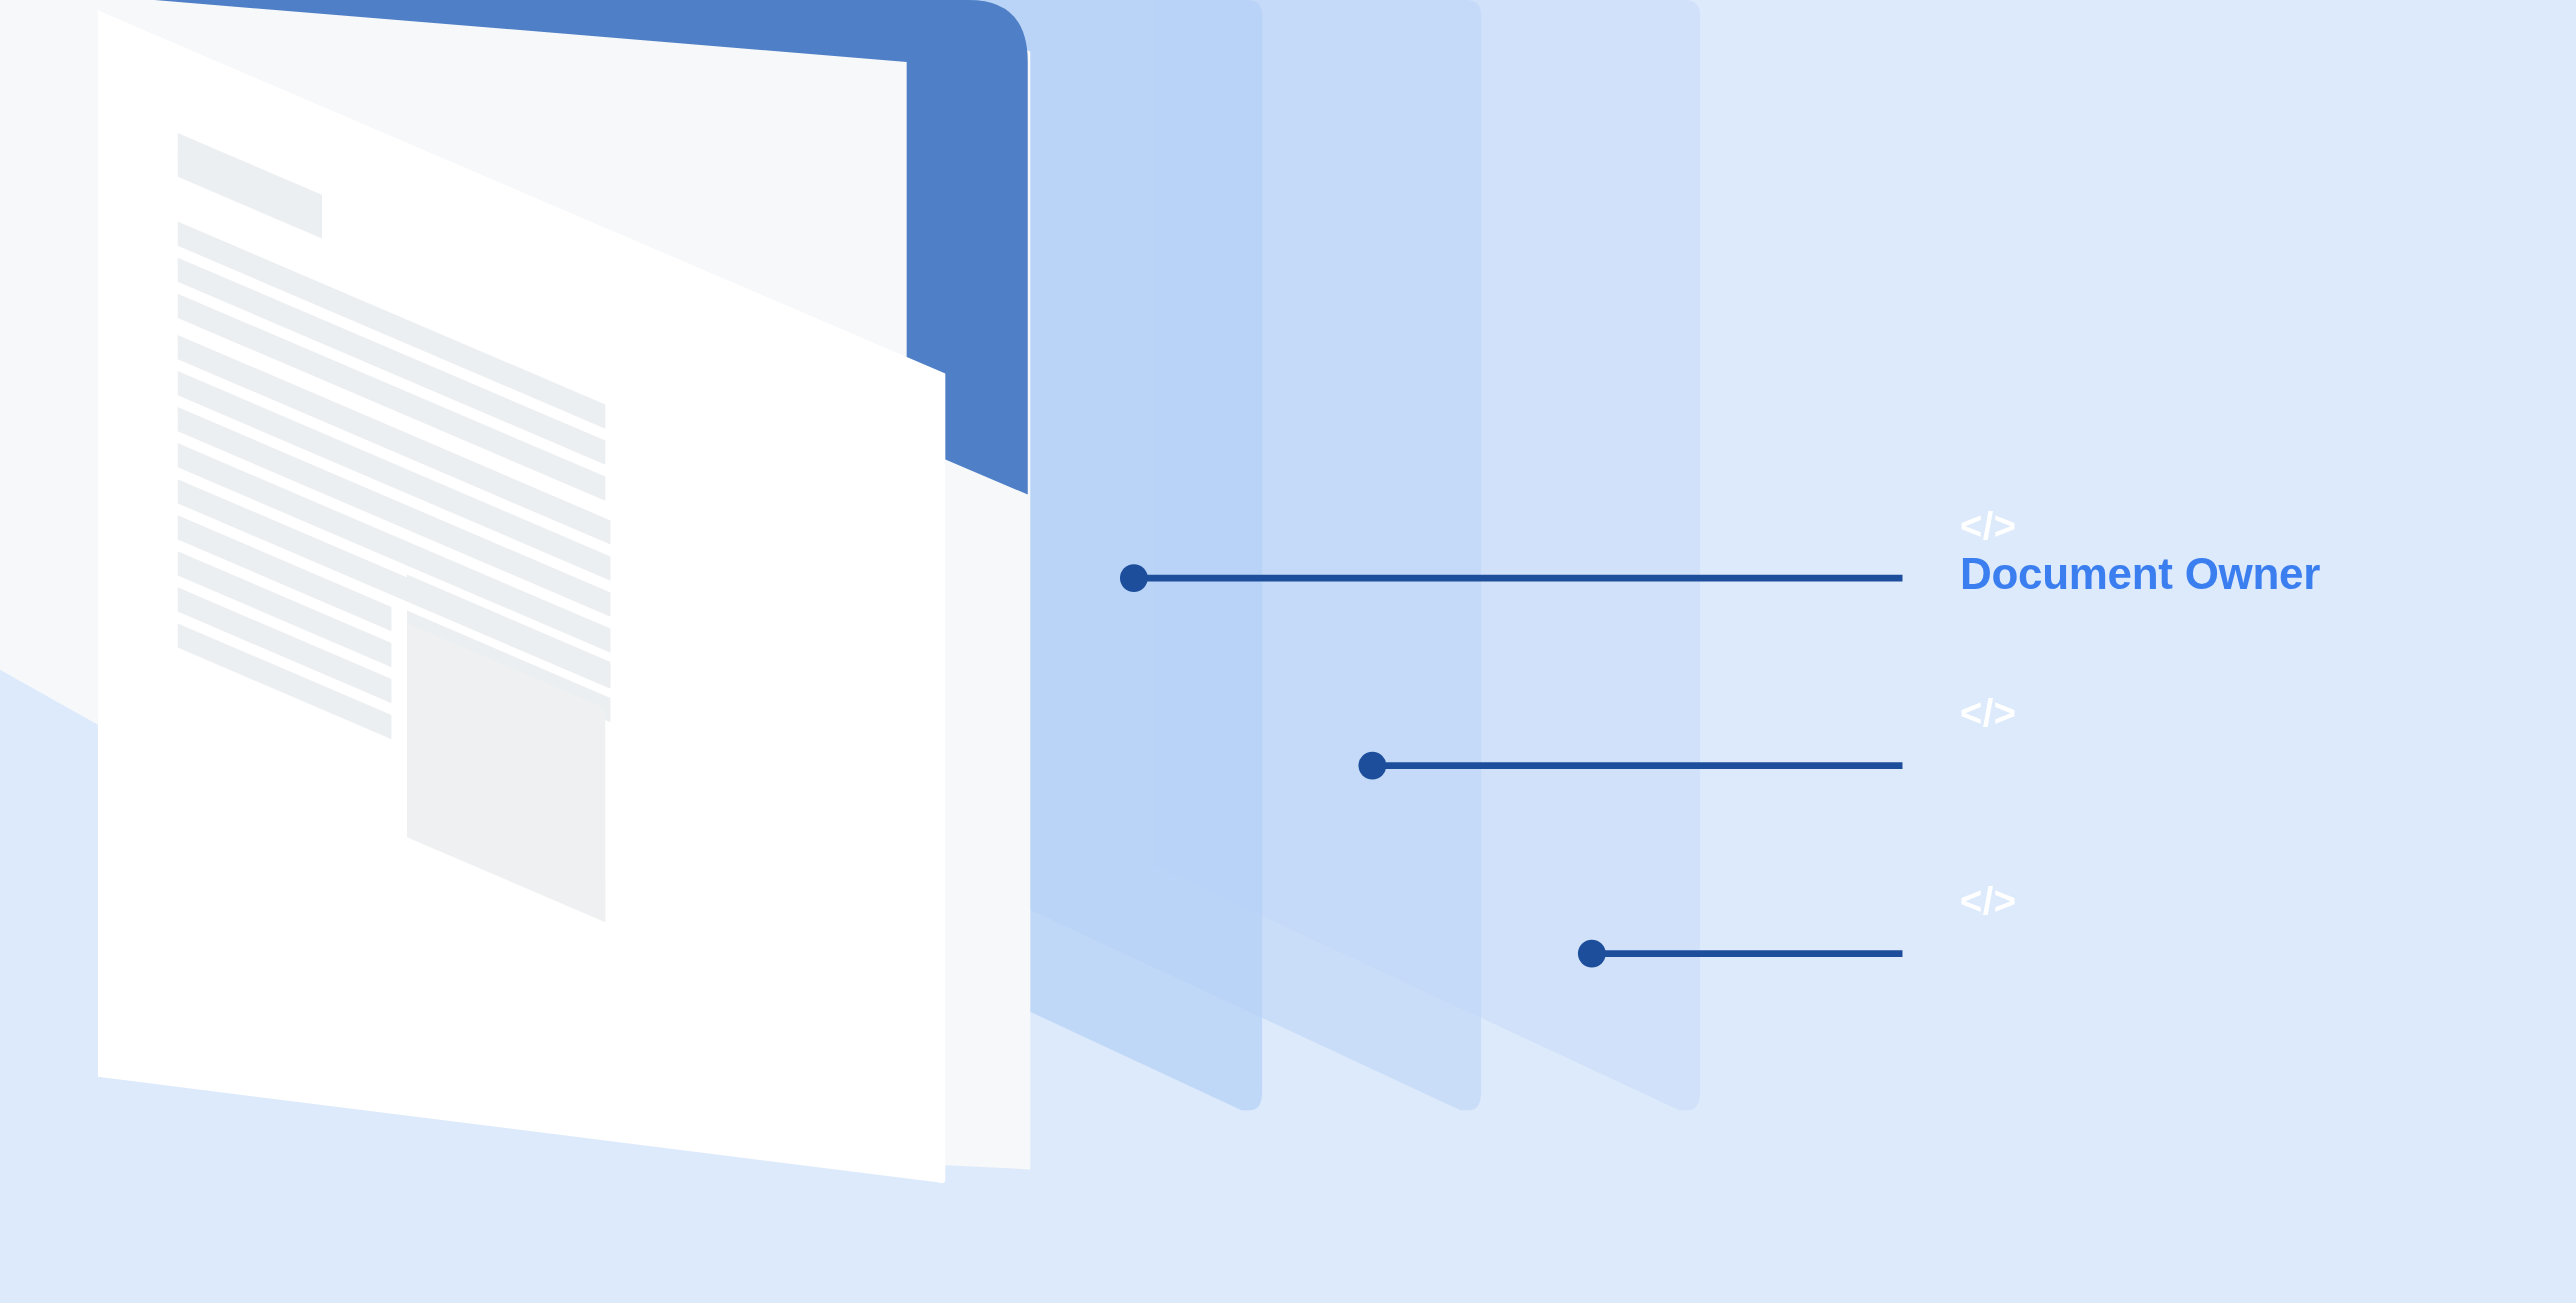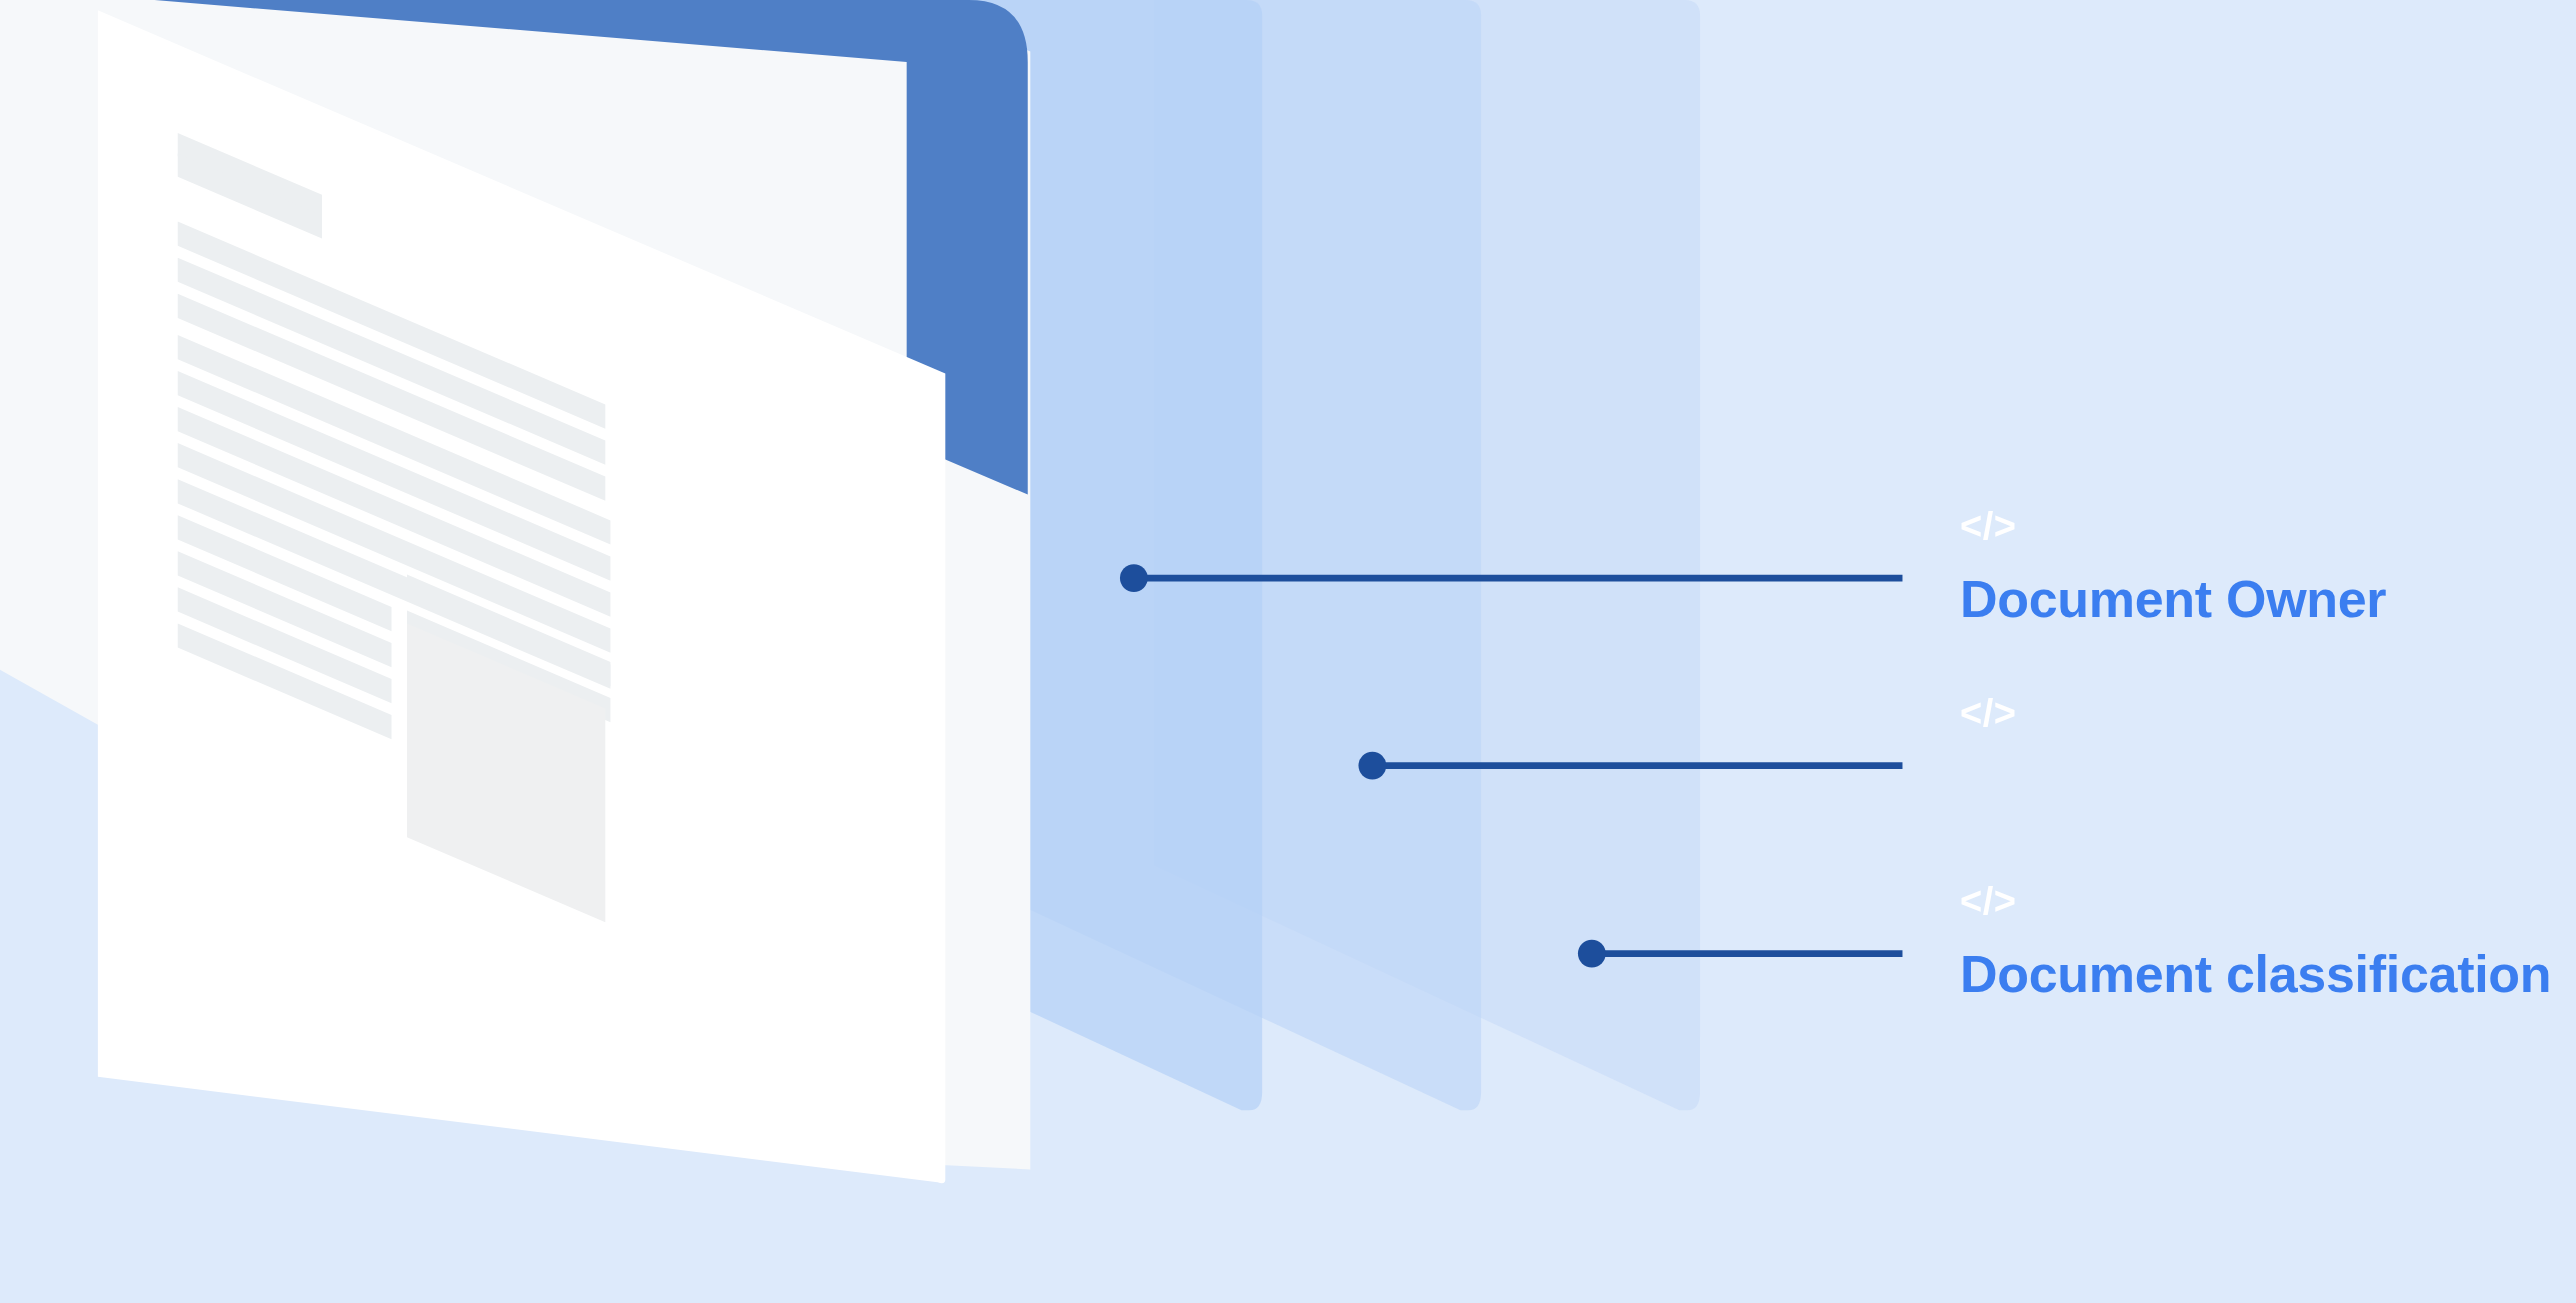--- a/index.html
+++ b/index.html
@@ -21,27 +21,27 @@
   .code-icon {
     font-size:38px;
     line-height:1;
     font-weight:700;
     color:#ffffff;
     letter-spacing:0.5px;
     font-family:"Liberation Sans", sans-serif;
     user-select:none;
   }
   .label-text {
-    font-size:52px;
+    font-size:44px;
     line-height:1.05;
     font-weight:700;
     color:#3b7ef0;
     white-space:nowrap;
     letter-spacing:-0.3px;
-    margin-top:27px;
+    margin-top:6px;
   }
 
   .lg-0 { left:1960px; top:507px; }
   .lg-1 { left:1960px; top:694px; }
   .lg-2 { left:1960px; top:882px; }
 </style>
 </head>
 <body>
 
 <div id="stage">
@@ -127,18 +127,17 @@
       <div class="code-icon">&lt;/&gt;</div>
       <div class="label-text">Document Owner</div>
     </div>
 
     <div class="label-group lg-1">
       <div class="code-icon">&lt;/&gt;</div>
     </div>
 
     <div class="label-group lg-2">
       <div class="code-icon">&lt;/&gt;</div>
-      <div class="label-text">Document classification</div>
     </div>
 
   </div>
 </div>
 
 
 </body></html>

